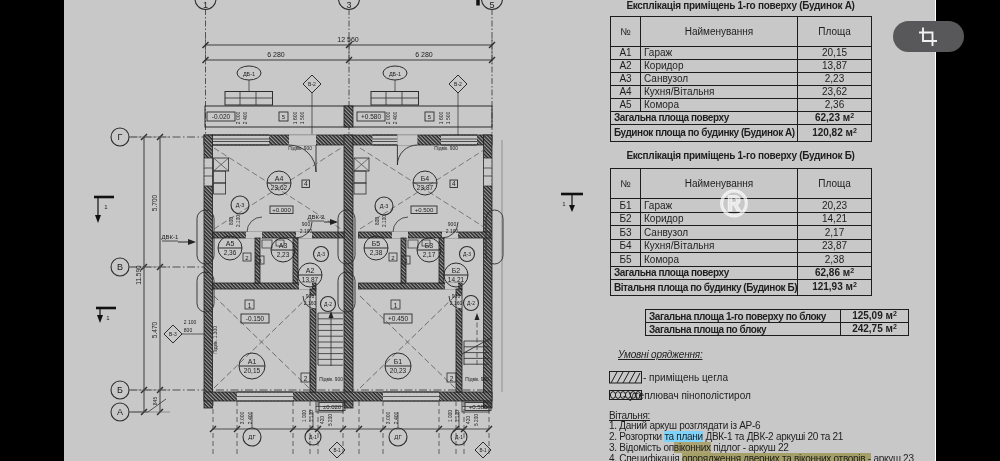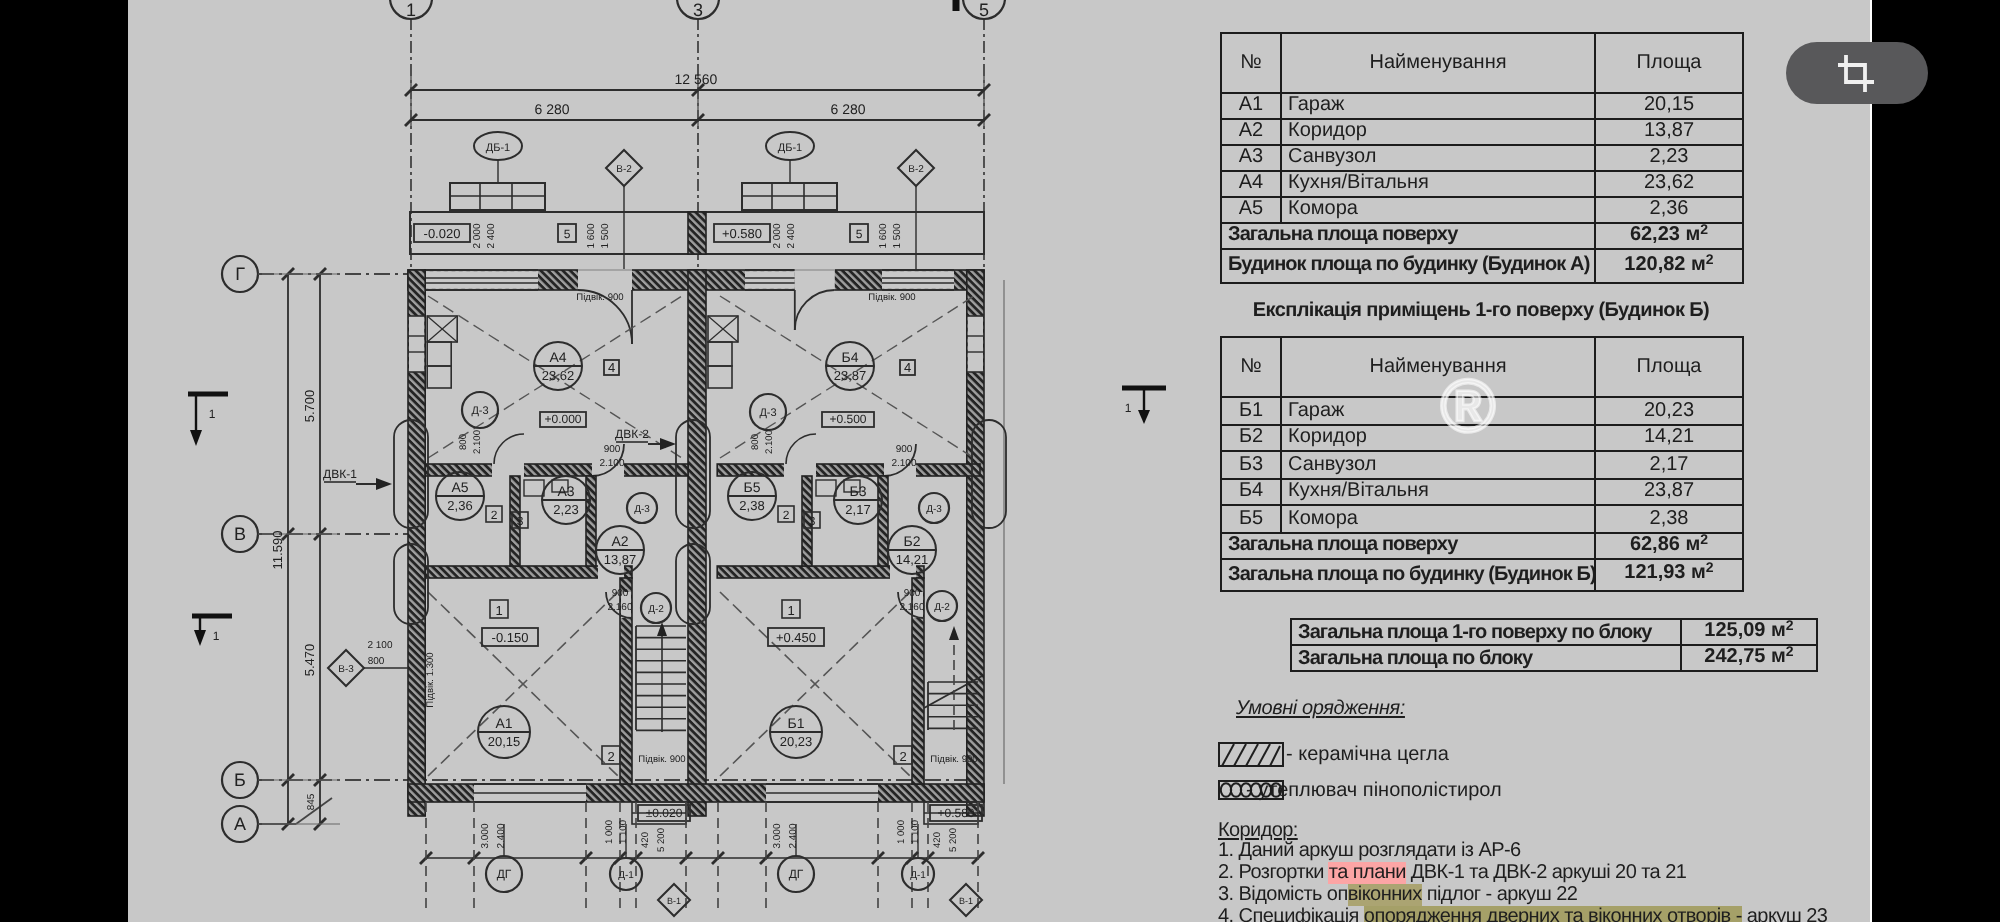--- a/index.html
+++ b/index.html
@@ -422,20 +422,21 @@
 <text x="398" y="439.16" font-size="6" text-anchor="middle" fill="#222" stroke="none">ДГ</text>
 <circle cx="459" cy="437" r="8" stroke="#2d2d2d" fill="none" stroke-width="1.1"></circle>
 <text x="459" y="438.8" font-size="5" text-anchor="middle" fill="#222" stroke="none">Д-1</text>
 <path d="M475 450 L483 442 L491 450 L483 458 z" stroke="#2d2d2d" fill="none"></path>
 <text x="483" y="452" font-size="4.5" text-anchor="middle" fill="#222" stroke="none">В-1</text>
 <line x1="398" y1="412" x2="398" y2="428" stroke="#2d2d2d" stroke-width="0.7"></line>
 <line x1="459" y1="412" x2="459" y2="429" stroke="#2d2d2d" stroke-width="0.7"></line>
 </g>
 </svg>
 
+<div class="abs ttl" style="left:610px;top:0px;width:261px;">Експлікація приміщень 1-го поверху (Будинок А)</div>
 
 <div class="abs" style="left:610px;top:15.5px;">
 <table class="xt" style="width:261px">
 <colgroup>
           <col style="width:30px">
           <col style="width:157px">
           <col style="width:74px">
         </colgroup>
 <tbody>
           <tr style="height:30px">
@@ -518,21 +519,21 @@
 <tr style="height:13.5px">
             <td class="ctr">Б5</td>
             <td>Комора</td>
             <td class="ctr">2,38</td>
           </tr>
 <tr style="height:13.5px">
             <td class="bld sum" colspan="2">Загальна площа поверху</td>
             <td class="ctr bld">62,86 м<sup>2</sup></td>
           </tr>
 <tr style="height:15.5px">
-            <td class="bld sum" colspan="2">Загальна площа по будинку (Будинок Б)</td>
+            <td class="bld sum" colspan="2">Вітальня площа по будинку (Будинок Б)</td>
             <td class="ctr bld">121,93 м<sup>2</sup></td>
           </tr>
 </tbody>
       </table>
 </div>
 
 <div class="abs" style="left:609px;top:309px;padding-left:36px;">
 <table class="xt" style="width:263px">
 <colgroup>
           <col style="width:195px">
@@ -555,38 +556,38 @@
 <svg class="abs" style="left:609px;top:371px" width="40" height="13">
 <rect x="0.5" y="0.5" width="32" height="11.5" fill="none" stroke="#1e1e1e"></rect>
 <g stroke="#1e1e1e" stroke-width="1">
         <line x1="2" y1="12" x2="8" y2="1"></line>
         <line x1="8" y1="12" x2="14" y2="1"></line>
         <line x1="14" y1="12" x2="20" y2="1"></line>
         <line x1="20" y1="12" x2="26" y2="1"></line>
         <line x1="26" y1="12" x2="31" y2="2"></line>
       </g>
 </svg>
-<div class="abs" style="left:643px;top:372px;font-size:10px;">- керамічна цегла</div>
+<div class="abs" style="left:643px;top:372px;font-size:10px;">- приміщень цегла</div>
 <svg class="abs" style="left:609px;top:390px" width="40" height="11">
 <rect x="0.5" y="0.5" width="32" height="9" fill="none" stroke="#1e1e1e"></rect>
 <g fill="none" stroke="#1e1e1e" stroke-width="1">
 <ellipse cx="4" cy="5" rx="2.6" ry="3.4"></ellipse>
         <ellipse cx="9" cy="5" rx="2.6" ry="3.4"></ellipse>
         <ellipse cx="14" cy="5" rx="2.6" ry="3.4"></ellipse>
         <ellipse cx="19" cy="5" rx="2.6" ry="3.4"></ellipse>
         <ellipse cx="24" cy="5" rx="2.6" ry="3.4"></ellipse>
         <ellipse cx="29" cy="5" rx="2.6" ry="3.4"></ellipse>
 </g>
 </svg>
 <div class="abs" style="left:623px;top:390px;font-size:10px;">- утеплювач пінополістирол</div>
 
-<div class="abs" style="left:609px;top:410px;font-size:10px;letter-spacing:-0.3px;text-decoration:underline;">Коридор:</div>
+<div class="abs" style="left:609px;top:410px;font-size:10px;letter-spacing:-0.3px;text-decoration:underline;">Вітальня:</div>
 <div class="abs" style="left:609px;top:420px;font-size:10px;letter-spacing:-0.28px;line-height:11px;">
 1. Даний аркуш розглядати із АР-6<br>
-2. Розгортки <span style="background:#fca5a5">та плани</span> ДВК-1 та ДВК-2 аркуші 20 та 21<br>
+2. Розгортки <span style="background:#7dd3fc">та плани</span> ДВК-1 та ДВК-2 аркуші 20 та 21<br>
 3. Відомість оп<span style="background:#aba472">віконних</span> підлог - аркуш 22<br>
 4. Специфікація <span style="background:#a5a068">опорядження дверних та віконних отворів -</span> аркуш 23
 </div>
 
 <div class="abs" style="left:720px;top:186px;font-size:38px;font-weight:bold;color:rgba(255,255,255,0.58);-webkit-text-stroke:1.2px rgba(255,255,255,0.58);line-height:36px;">®</div>
 
 <div class="abs" style="left:893px;top:21px;width:71px;height:31px;border-radius:16px;background:#58585a;"></div>
 <svg class="abs" style="left:917px;top:26px" width="22" height="22" fill="none" stroke="#f0f0f0" stroke-width="1.9">
 <path d="M6 1.5 V15 H20"></path>
       <path d="M2 6.5 H15.5 V20"></path>

